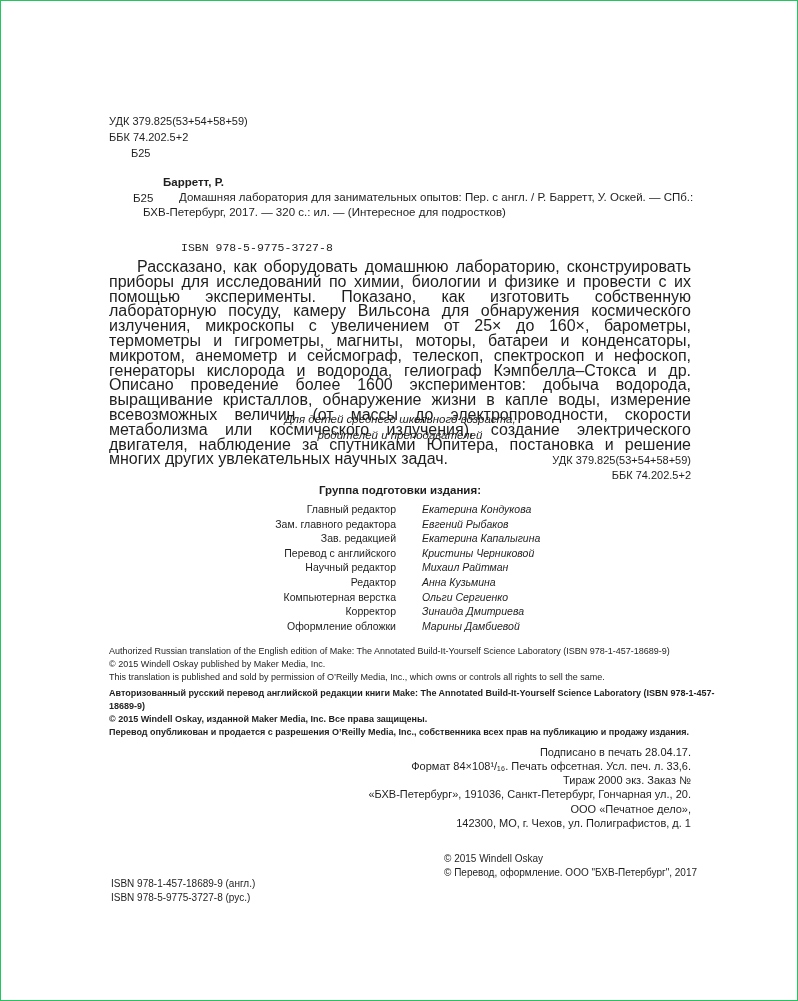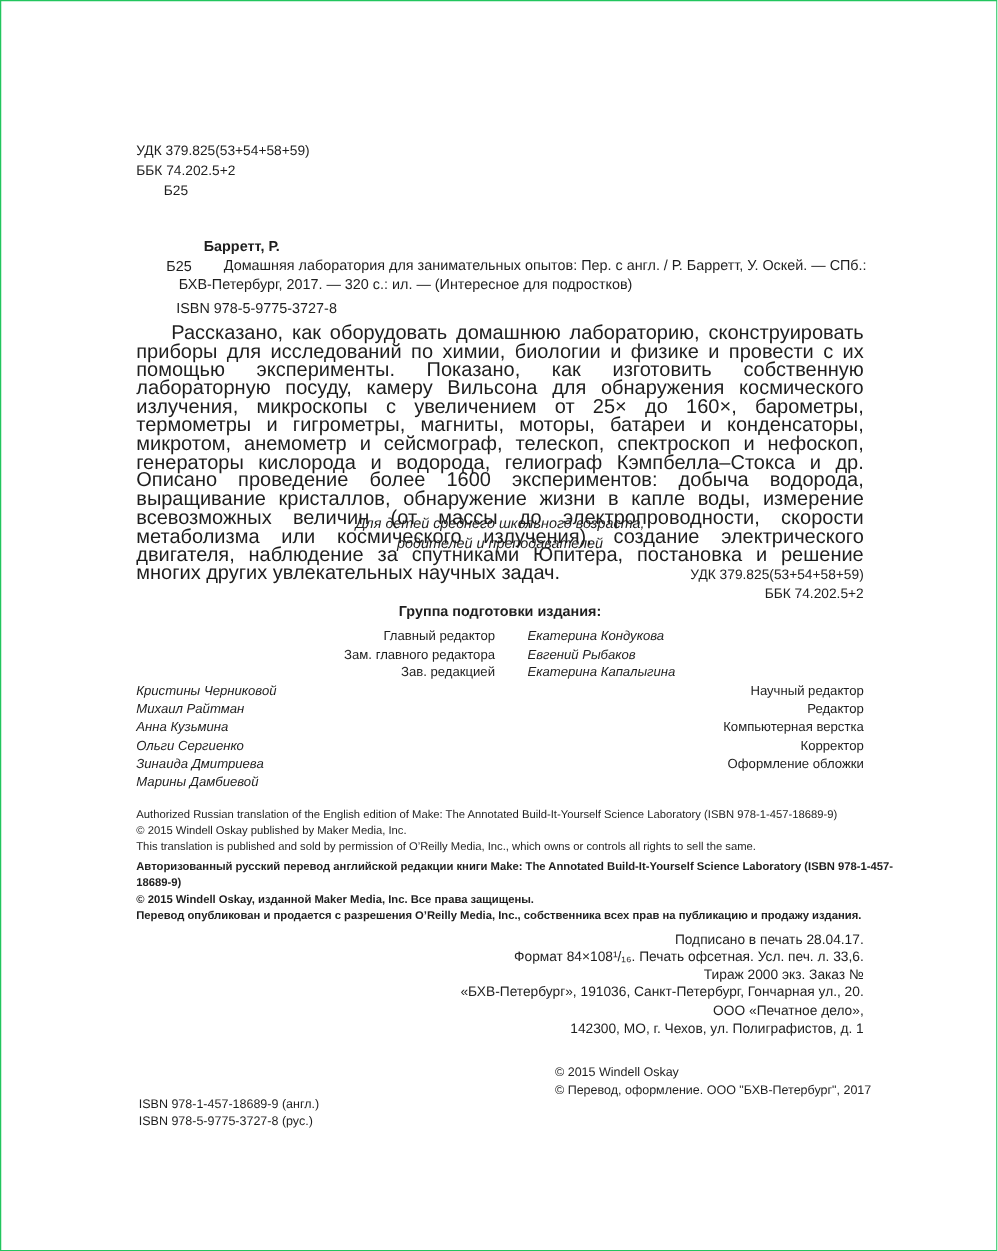--- a/index.html
+++ b/index.html
@@ -17,28 +17,28 @@
     color: #1e1e1e;
     overflow: hidden;
   }
   .sec { position: absolute; left: 108px; width: 582px; }
 
   
   .catalog-top { top: 112px; font-size: 11px; line-height: 16px; }
   .catalog-top .code { margin-left: 22px; }
 
   
-  .title-entry { top: 190px; font-size: 11.5px; line-height: 15px; }
+  .title-entry { top: 174px; font-size: 11.5px; line-height: 15px; }
   .title-entry .author { font-weight: bold; margin-left: 54px; }
   .title-entry .entry-code { position: absolute; left: 24px; top: 16px; }
   .title-entry .entry-line1 { margin-left: 70px; white-space: nowrap; }
   .title-entry .entry-line2 { margin-left: 34px; white-space: nowrap; }
 
   .isbn-line { top: 240px; font-size: 11.5px; }
-  .isbn-line div { margin-left: 32px; }
+  .isbn-line div { margin-left: 72px; font-family: Liberation Mono, monospace; }
 
   .annotation {
     top: 259px;
     font-size: 16px;
     line-height: 14.8px;
     text-align: justify;
     text-indent: 28px;
   }
 
   .audience {
@@ -110,20 +110,21 @@
 
   <div class="sec credits-heading">Группа подготовки издания:</div>
 
   <div class="sec credits">
     <div class="role">Главный редактор</div>
     <div class="name">Екатерина Кондукова</div>
     <div class="role">Зам. главного редактора</div>
     <div class="name">Евгений Рыбаков</div>
     <div class="role">Зав. редакцией</div>
     <div class="name">Екатерина Капалыгина</div>
+    <div class="role">Перевод с английского</div>
     <div class="name">Кристины Черниковой</div>
     <div class="role">Научный редактор</div>
     <div class="name">Михаил Райтман</div>
     <div class="role">Редактор</div>
     <div class="name">Анна Кузьмина</div>
     <div class="role">Компьютерная верстка</div>
     <div class="name">Ольги Сергиенко</div>
     <div class="role">Корректор</div>
     <div class="name">Зинаида Дмитриева</div>
     <div class="role">Оформление обложки</div>

